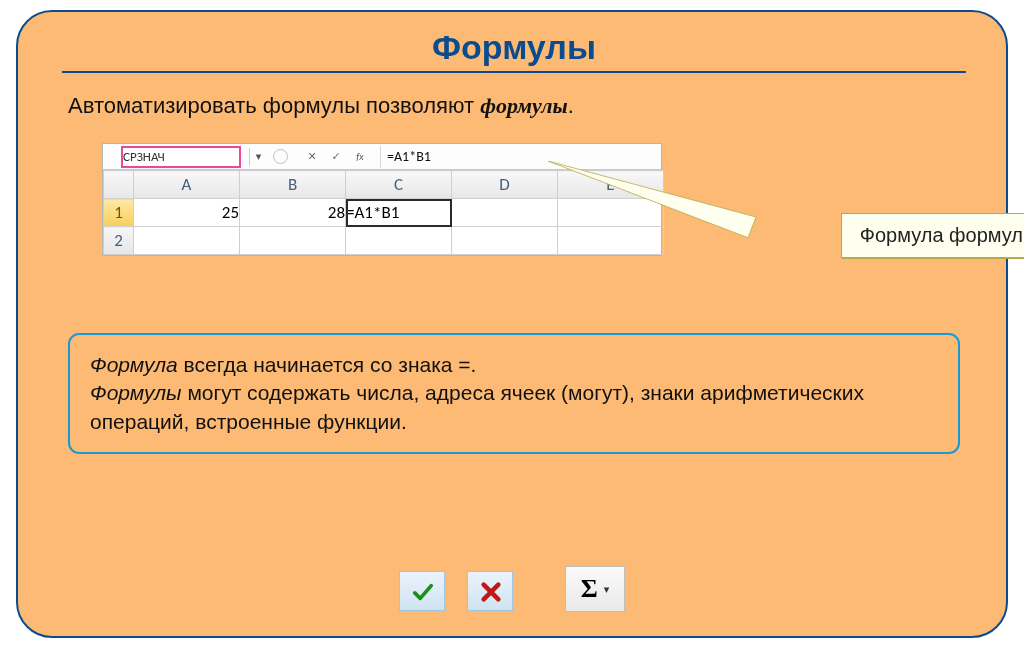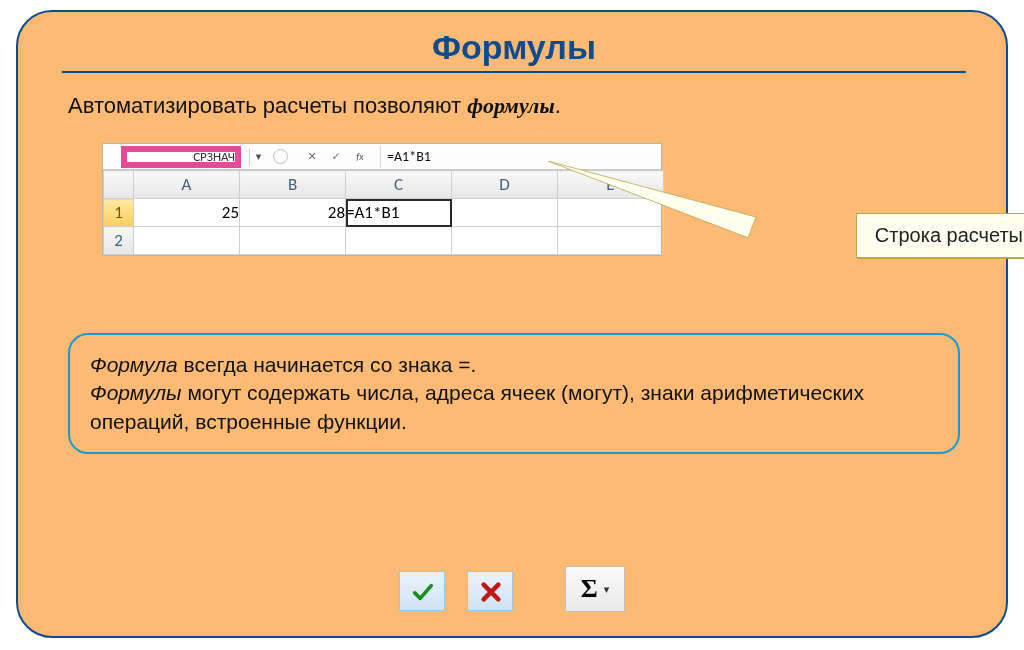--- a/index.html
+++ b/index.html
@@ -69,25 +69,25 @@
     height: 26px;
     border-bottom: 1px solid #c9c9c9;
     font-size: 14px;
     color: #333;
     background: #fdfdfd;
   }
   .name-box {
     width: 120px;
     height: 22px;
     margin-left: 18px;
-    border: 6px solid #ec4899;
+    border: 2px solid #ec4899;
     background: #fff;
     display: flex;
     align-items: center;
-    justify-content: flex-end;
+    justify-content: flex-start;
     font-size: 13px;
   }
   .nb-arrow {
     margin-left: 8px;
     width: 18px; height: 18px;
     border-left: 1px solid #cfcfcf;
     display:flex; align-items:center; justify-content:center;
     color:#555; font-size:11px;
   }
   .fbar-btns {
@@ -180,21 +180,21 @@
     top: 18px;
     width: 260px;
     height: 80px;
     pointer-events: none;
   }
 
   
   .info {
     margin: 40px 6px 0 6px;
     border: 2px solid #169bd5;
-    border-radius: 20px;
+    border-radius: 11px;
     padding: 16px 20px;
     font-family: Verdana, sans-serif;
     font-size: 21px;
     line-height: 1.35;
     color: #111;
   }
   .info .term { font-style: italic; }
 
   
   .controls {
@@ -234,21 +234,21 @@
 <body>
 
 <div class="slide">
 
   <div class="title-wrap">
     <div class="title">Формулы</div>
   </div>
   <div class="hr"></div>
 
   <div class="intro">
-    <span>Автоматизировать расчеты позволяют </span><span class="emph">формулы</span><span>.</span>
+    <span>Автоматизировать формулы позволяют </span><span class="emph">формулы</span><span>.</span>
   </div>
 
   <div class="sheet-area">
 
     <div class="sheet">
 
       <div class="fbar">
         <div class="name-box">
           <span>СРЗНАЧ</span>
         </div>
@@ -300,21 +300,21 @@
         </tr>
       </tbody>
         </table>
     </div>
 
     <svg class="callout-tail" viewBox="0 0 260 100">
       <polygon points="0,0 260,70 250,96" fill="#fffff0" stroke="#b8a94b" stroke-width="1"></polygon>
     </svg>
 
     <div class="callout">
-      <span>Строка расчеты</span>
+      <span>Формула формул</span>
     </div>
 
   </div>
 
   <div class="info">
     <span class="term">Формула</span><span> всегда начинается со знака =.</span><br>
     <span class="term">Формулы</span><span> могут содержать числа, адреса ячеек (могут), знаки арифметических операций, встроенные функции.</span>
   </div>
 
   <div class="controls">

